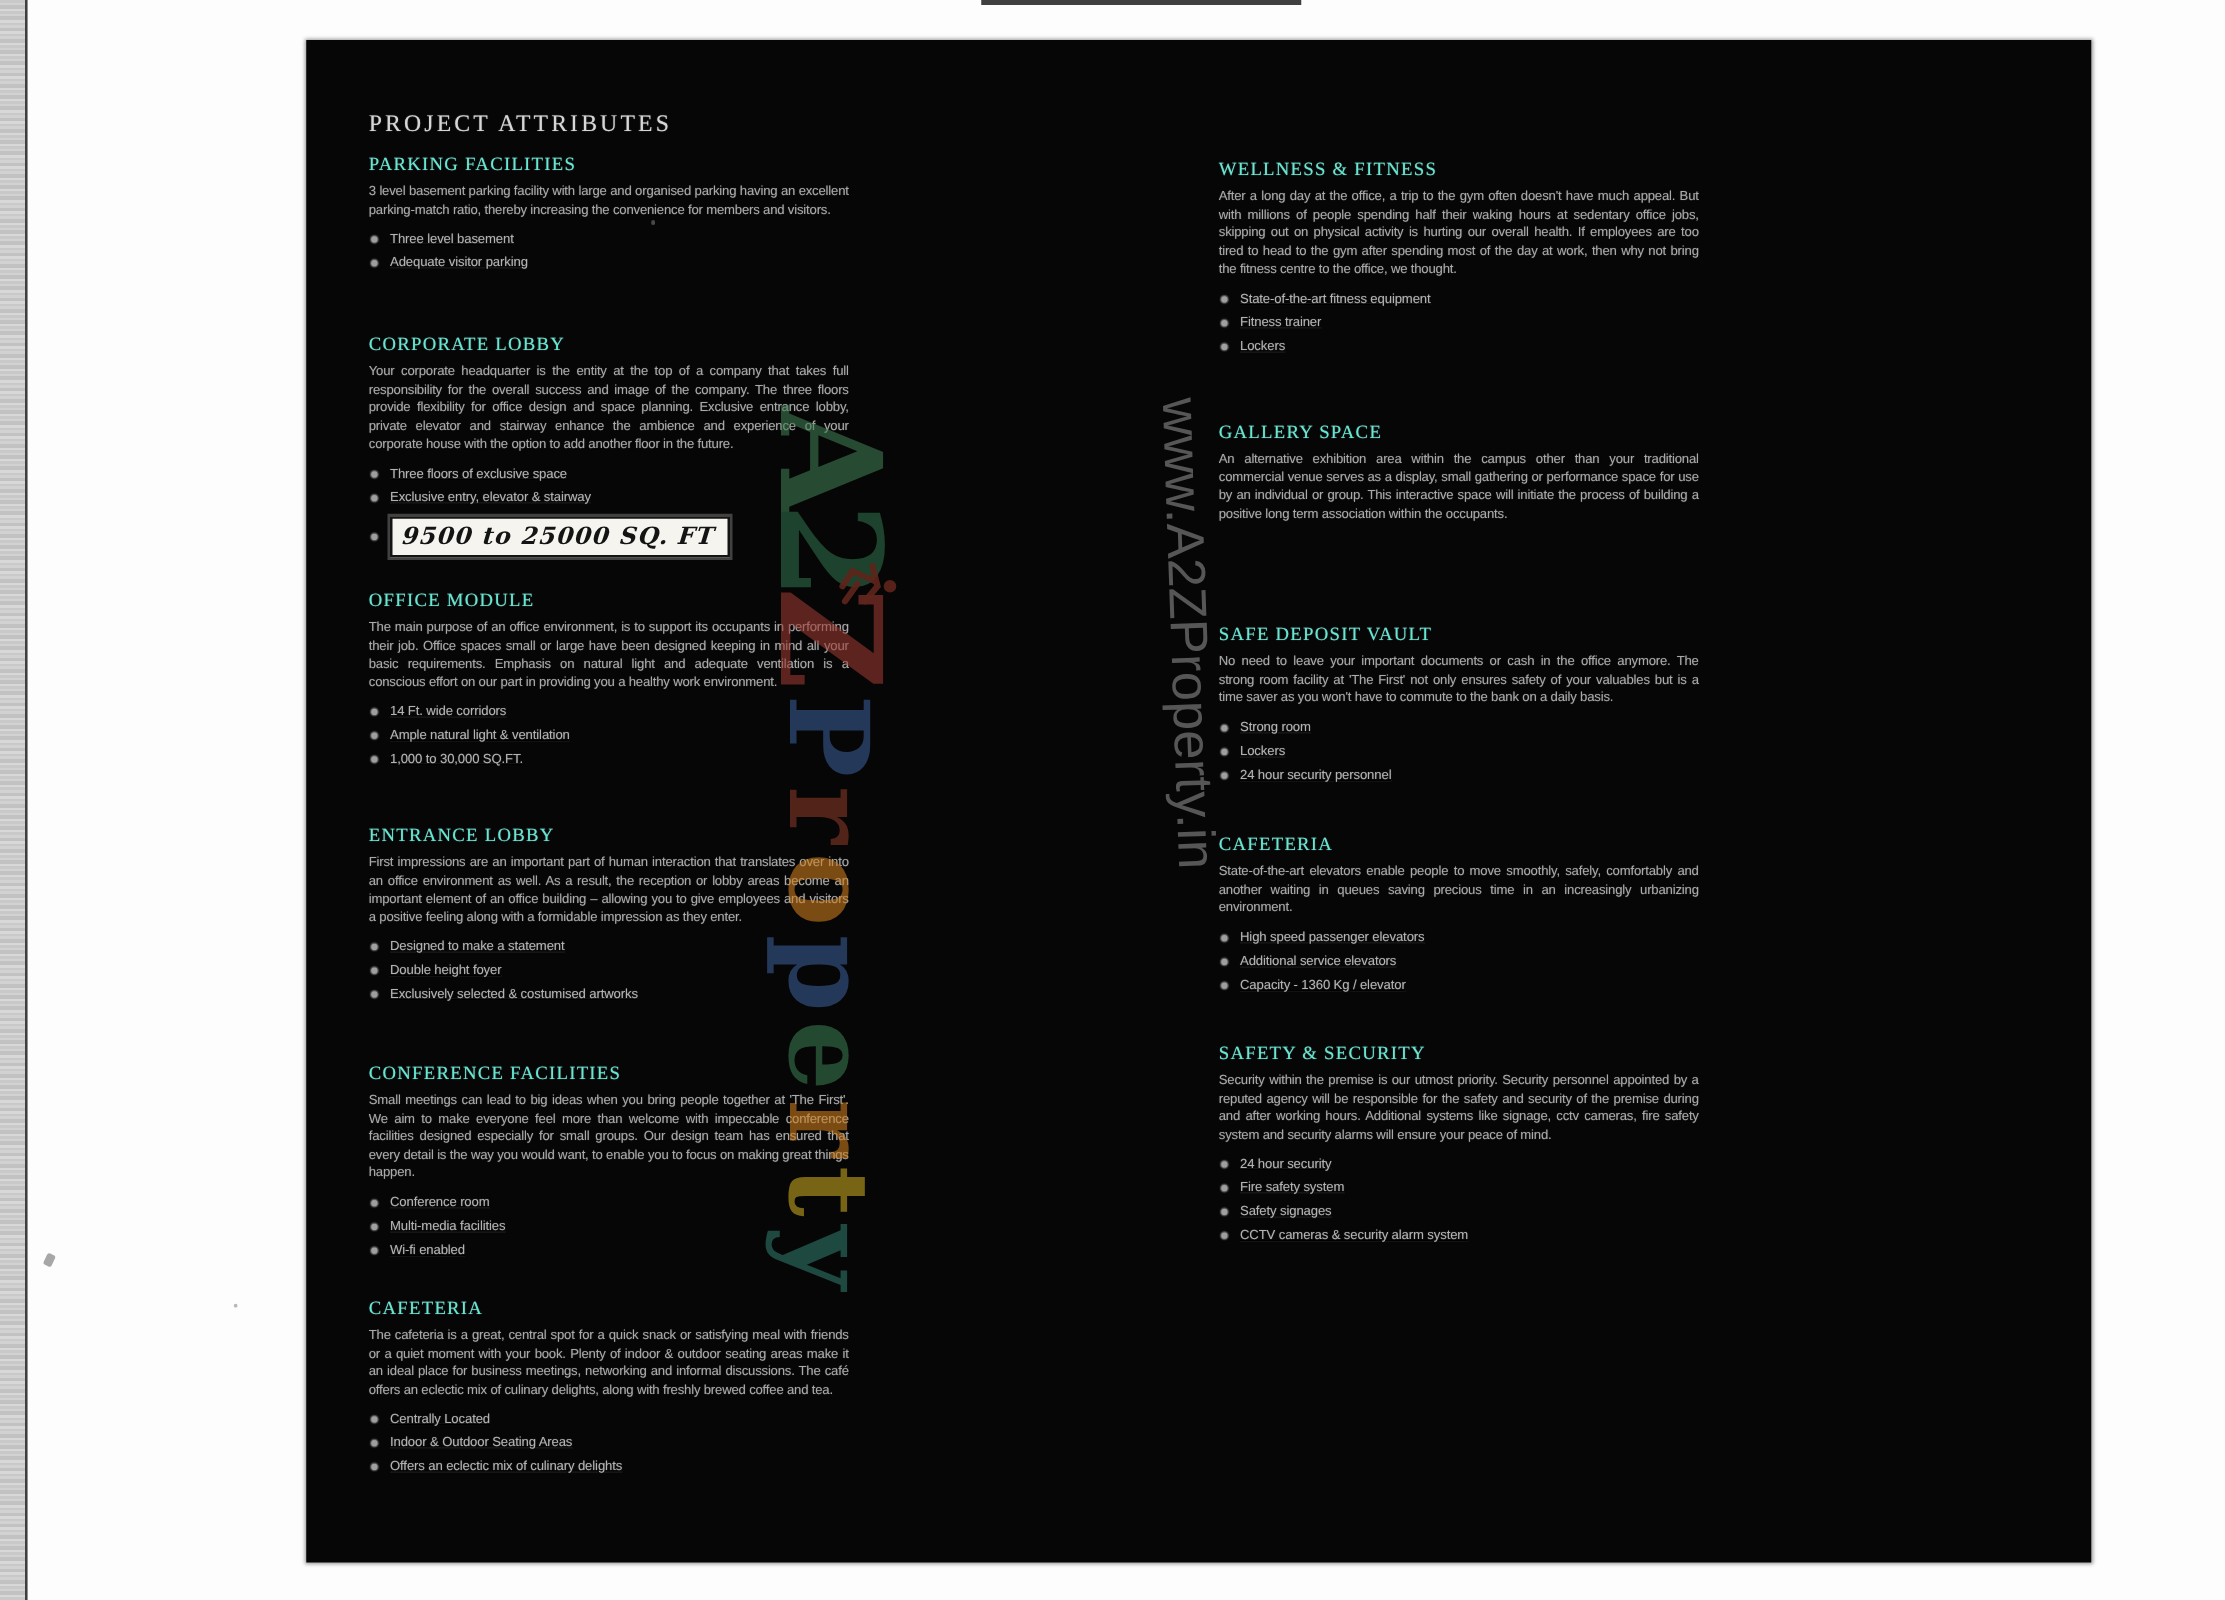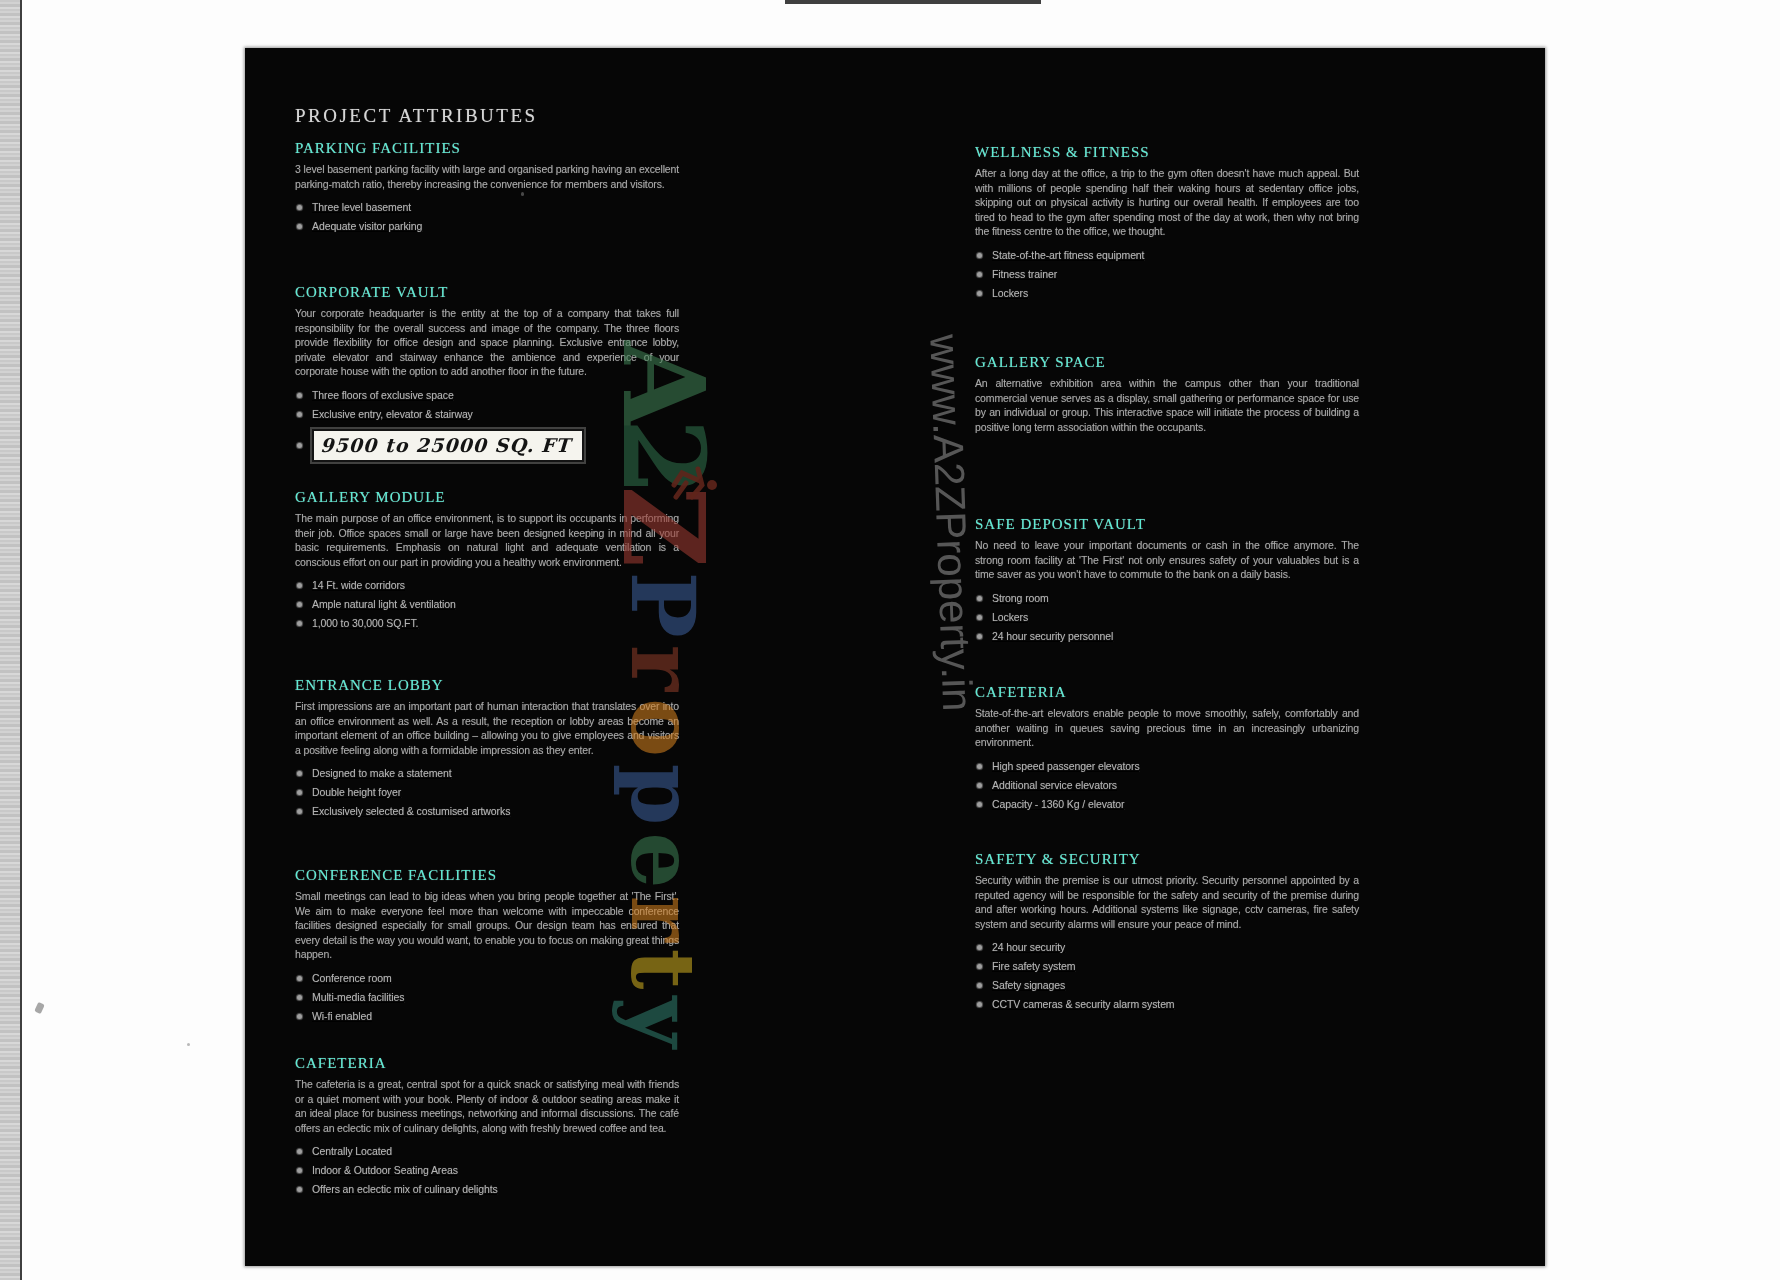--- a/index.html
+++ b/index.html
@@ -20,24 +20,23 @@
     position:absolute;left:785px;top:0;width:256px;height:4px;
     background:#1e1e1e;opacity:.85;
   }
   .margin-speck{position:absolute;background:#8a8a8a;border-radius:2px;}
   .speck-a{left:36px;top:1003px;width:7px;height:10px;transform:rotate(25deg);opacity:.75;}
   .speck-b{left:187px;top:1043px;width:3px;height:3px;opacity:.6;}
   .speck-c{left:276px;top:144px;width:3px;height:4px;opacity:.5;}
 
   
   .page{
-    position:absolute;left:245px;top:32px;width:1300px;height:1218px;
+    position:absolute;left:245px;top:32px;width:1428px;height:1218px;
     background:#060606;
     box-shadow:0 0 3px 1px rgba(0,0,0,.4);
-    margin-top:16px;
   }
 
   .doc-title{
     position:absolute;left:50px;top:44px;
     font-family:"Liberation Serif", serif;
     font-size:19px;letter-spacing:2.5px;color:#d6d6d6;
     text-shadow:0 0 1px rgba(220,220,220,.5);
     font-weight:normal;white-space:nowrap;
   }
 
@@ -119,30 +118,30 @@
   <div class="column column-left">
       <section class="sec" style="top: 92px;">
         <h2 class="sec-heading">PARKING FACILITIES</h2>
         <p class="sec-body">3 level basement parking facility with large and organised parking having an excellent parking-match ratio, thereby increasing the convenience for members and visitors.</p>
         <ul class="sec-bullets">
           <li><span class="bullet-dot"></span>Three level basement</li>
           <li><span class="bullet-dot"></span>Adequate visitor parking</li>
         </ul>
       </section>
       <section class="sec" style="top: 236px;">
-        <h2 class="sec-heading">CORPORATE VAULT</h2>
+        <h2 class="sec-heading">CORPORATE LOBBY</h2>
         <p class="sec-body">Your corporate headquarter is the entity at the top of a company that takes full responsibility for the overall success and image of the company. The three floors provide flexibility for office design and space planning. Exclusive entrance lobby, private elevator and stairway enhance the ambience and experience of your corporate house with the option to add another floor in the future.</p>
         <ul class="sec-bullets">
           <li><span class="bullet-dot"></span>Three floors of exclusive space</li>
           <li><span class="bullet-dot"></span>Exclusive entry, elevator &amp; stairway</li>
         </ul>
         <div class="highlight-row"><span class="bullet-dot" style="top: 14px;"></span><span class="highlight-box"><span class="highlight-text">9500 to 25000 SQ. FT</span></span></div>
       </section>
       <section class="sec" style="top: 441px;">
-        <h2 class="sec-heading">GALLERY MODULE</h2>
+        <h2 class="sec-heading">OFFICE MODULE</h2>
         <p class="sec-body">The main purpose of an office environment, is to support its occupants in performing their job. Office spaces small or large have been designed keeping in mind all your basic requirements. Emphasis on natural light and adequate ventilation is a conscious effort on our part in providing you a healthy work environment.</p>
         <ul class="sec-bullets">
           <li><span class="bullet-dot"></span>14 Ft. wide corridors</li>
           <li><span class="bullet-dot"></span>Ample natural light &amp; ventilation</li>
           <li><span class="bullet-dot"></span>1,000 to 30,000 SQ.FT.</li>
         </ul>
       </section>
       <section class="sec" style="top: 629px;">
         <h2 class="sec-heading">ENTRANCE LOBBY</h2>
         <p class="sec-body">First impressions are an important part of human interaction that translates over into an office environment as well. As a result, the reception or lobby areas become an important element of an office building – allowing you to give employees and visitors a positive feeling along with a formidable impression as they enter.</p>

